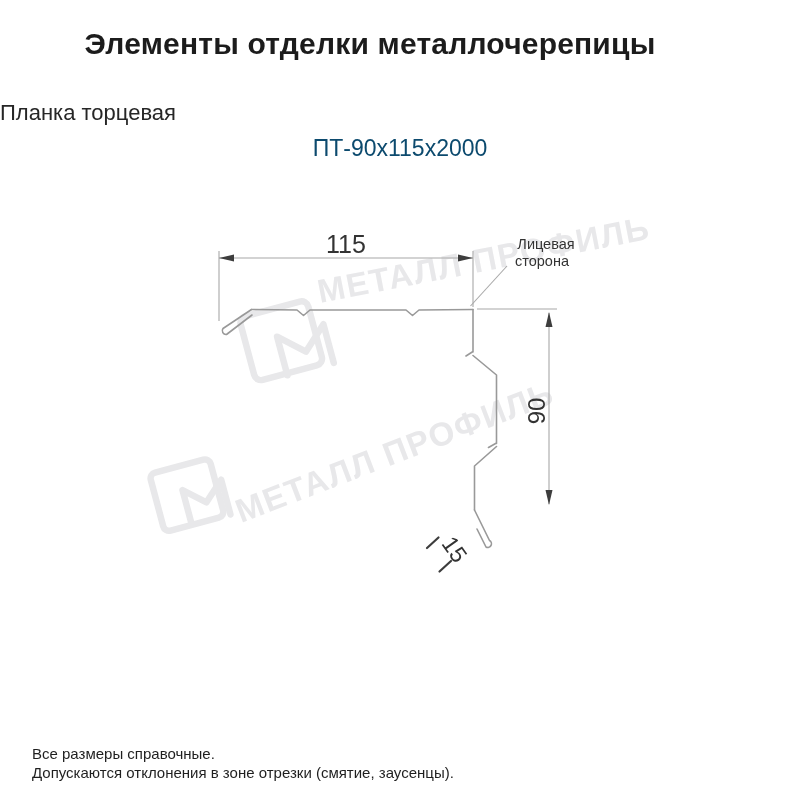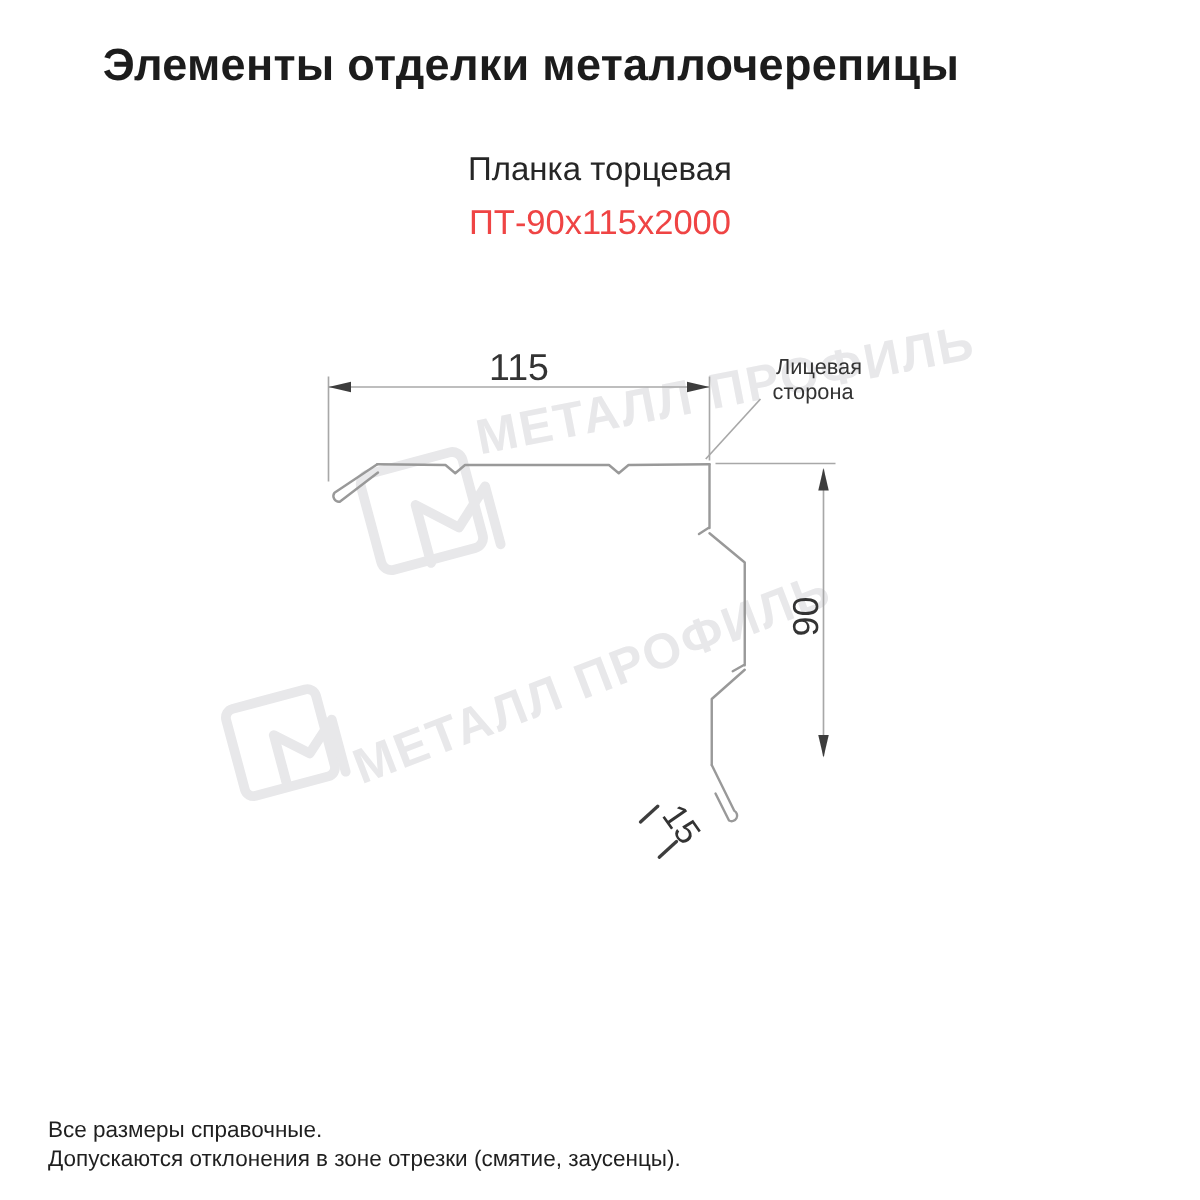--- a/index.html
+++ b/index.html
@@ -11,47 +11,47 @@
   .page {
     position: relative;
     width: 800px;
     height: 800px;
     background: #ffffff;
     overflow: hidden;
   }
   .title {
     position: absolute;
     top: 27px;
-    left: 0;
+    left: 16px;
     width: 708px;
     text-align: center;
     font-size: 30px;
     font-weight: bold;
     color: #1c1c1c;
     letter-spacing: 0.2px;
   }
   .subtitle-name {
     position: absolute;
     top: 100px;
     left: 0;
     width: 800px;
-    text-align: center;
+    text-align: left;
     font-size: 22px;
     font-weight: normal;
     color: #262626;
   }
   .subtitle-code {
     position: absolute;
     top: 135px;
     left: 0;
     width: 800px;
     text-align: center;
     font-size: 23px;
     font-weight: normal;
-    color: #ef4444;
+    color: #0c4a6e;
   }
   .drawing {
     position: absolute;
     top: 0;
     left: 0;
   }
   .footer {
     position: absolute;
     left: 32px;
     bottom: 18px;

